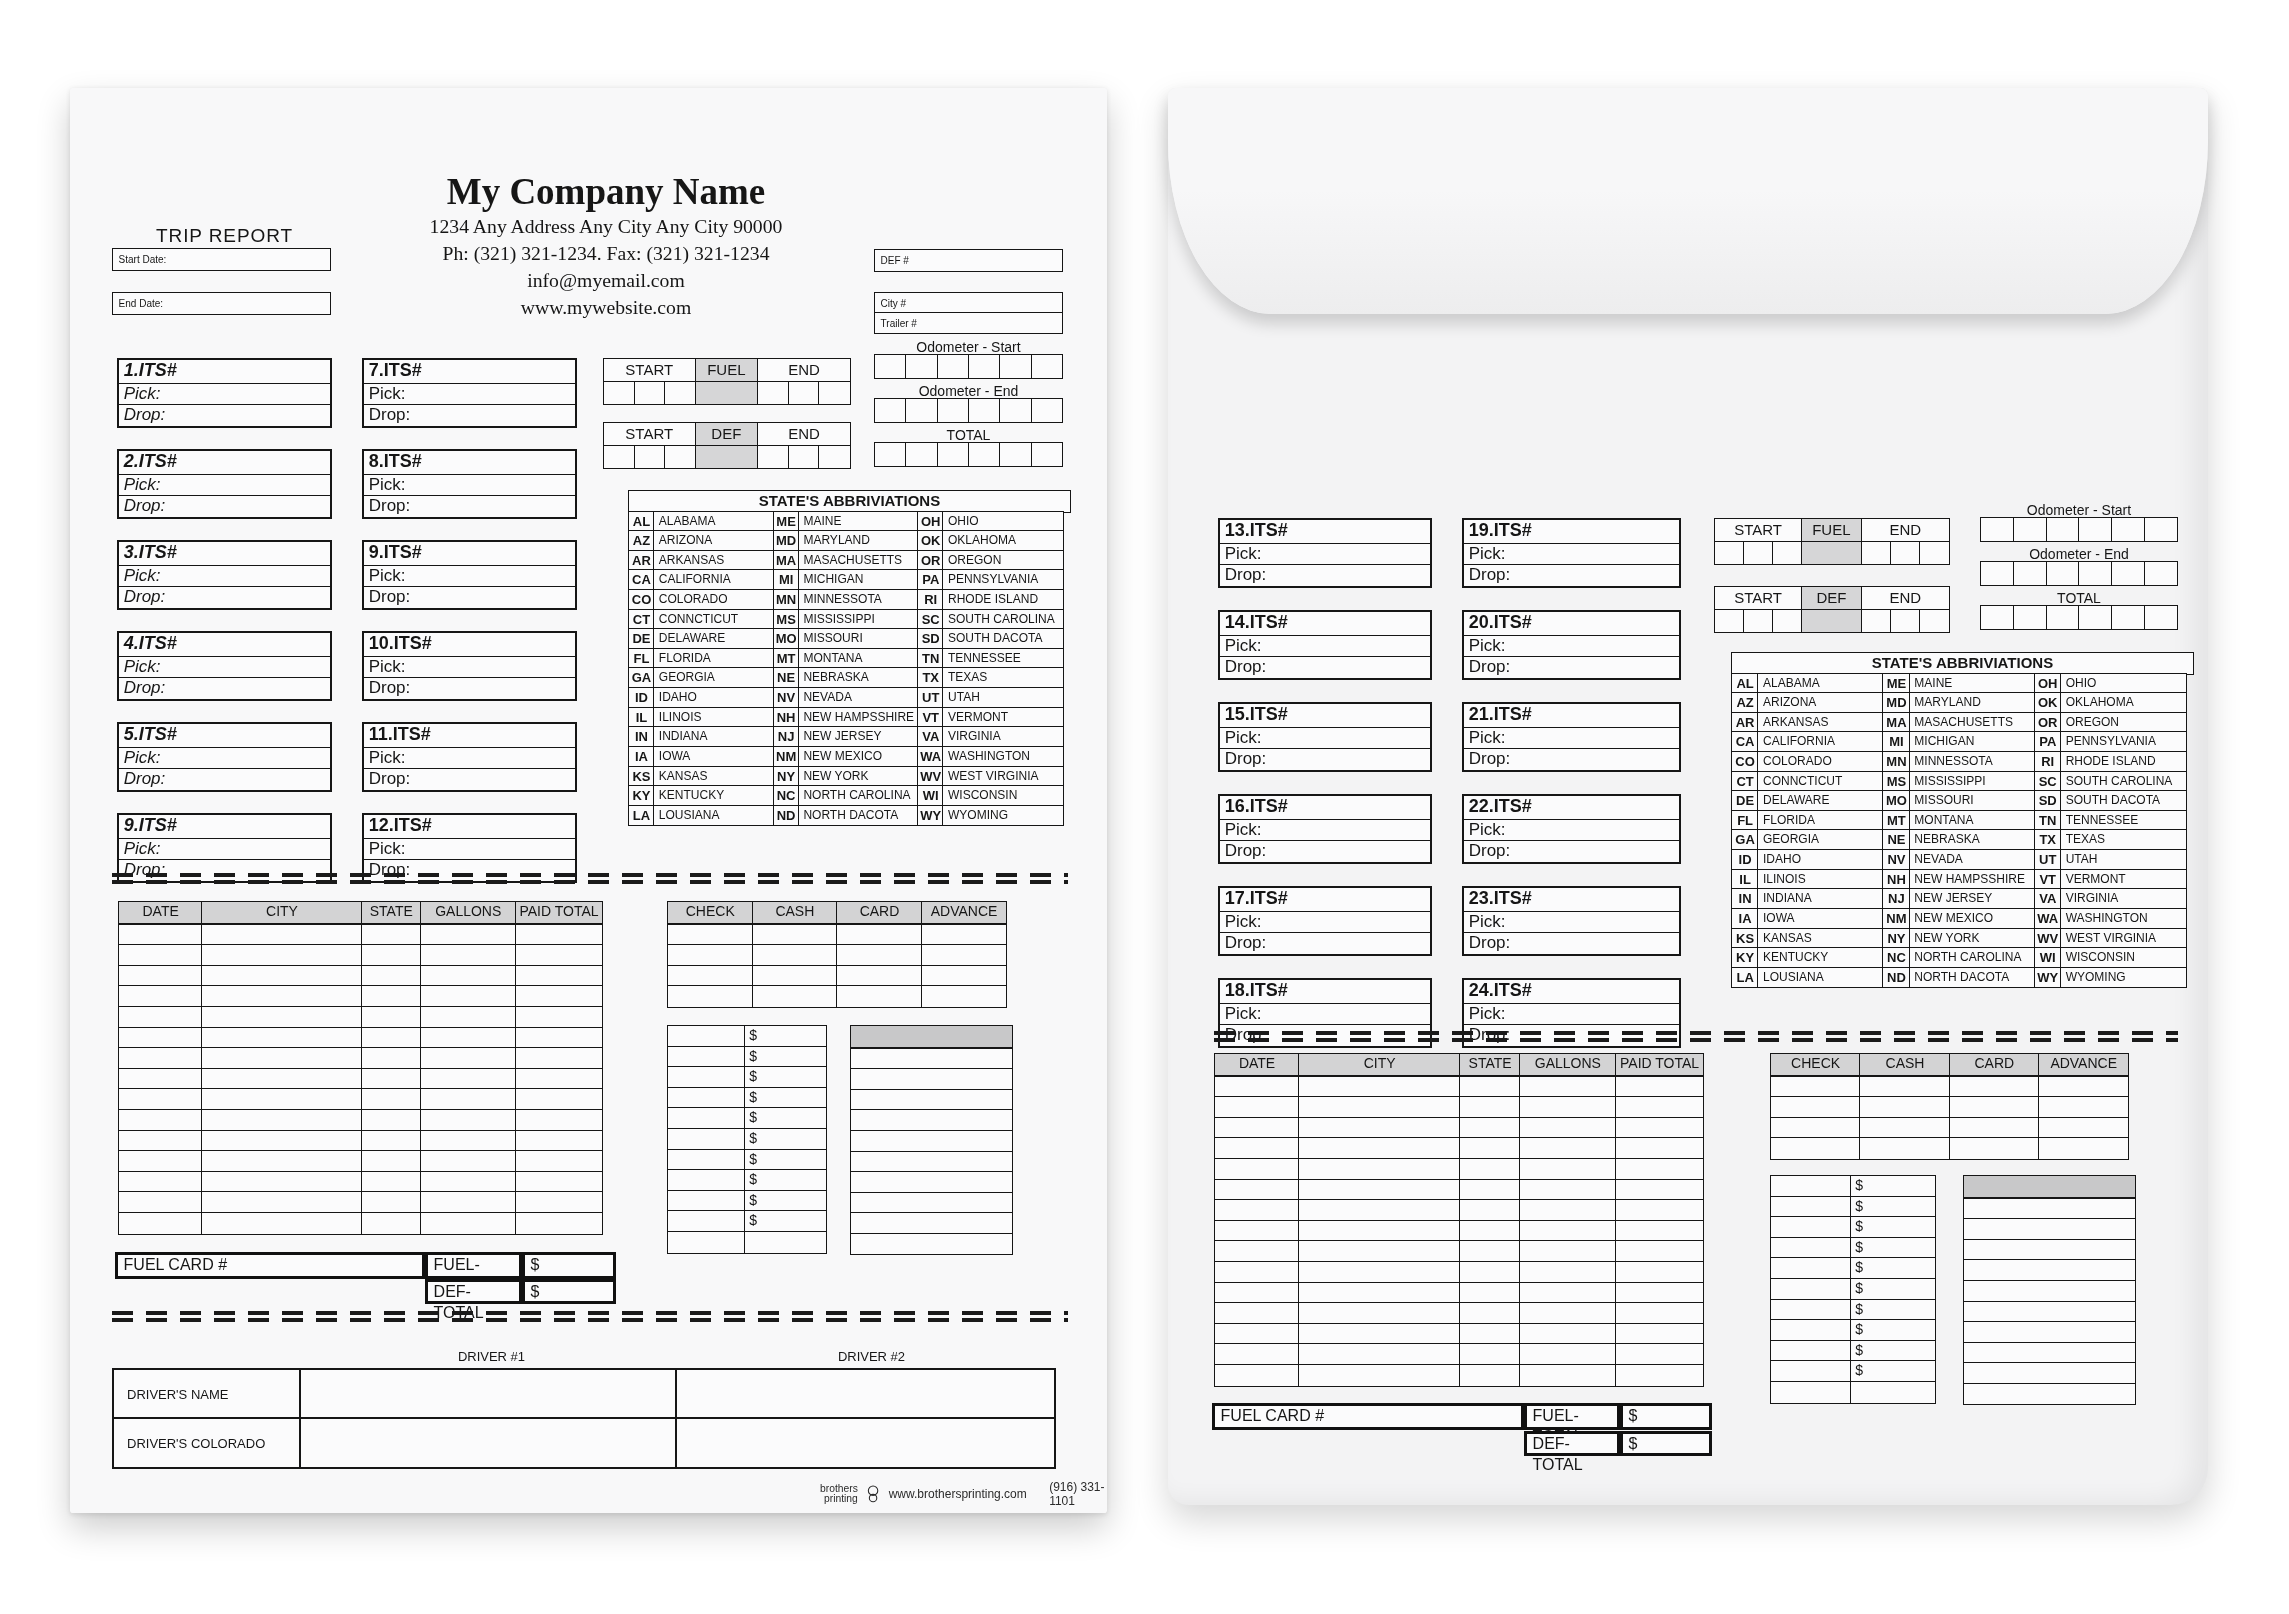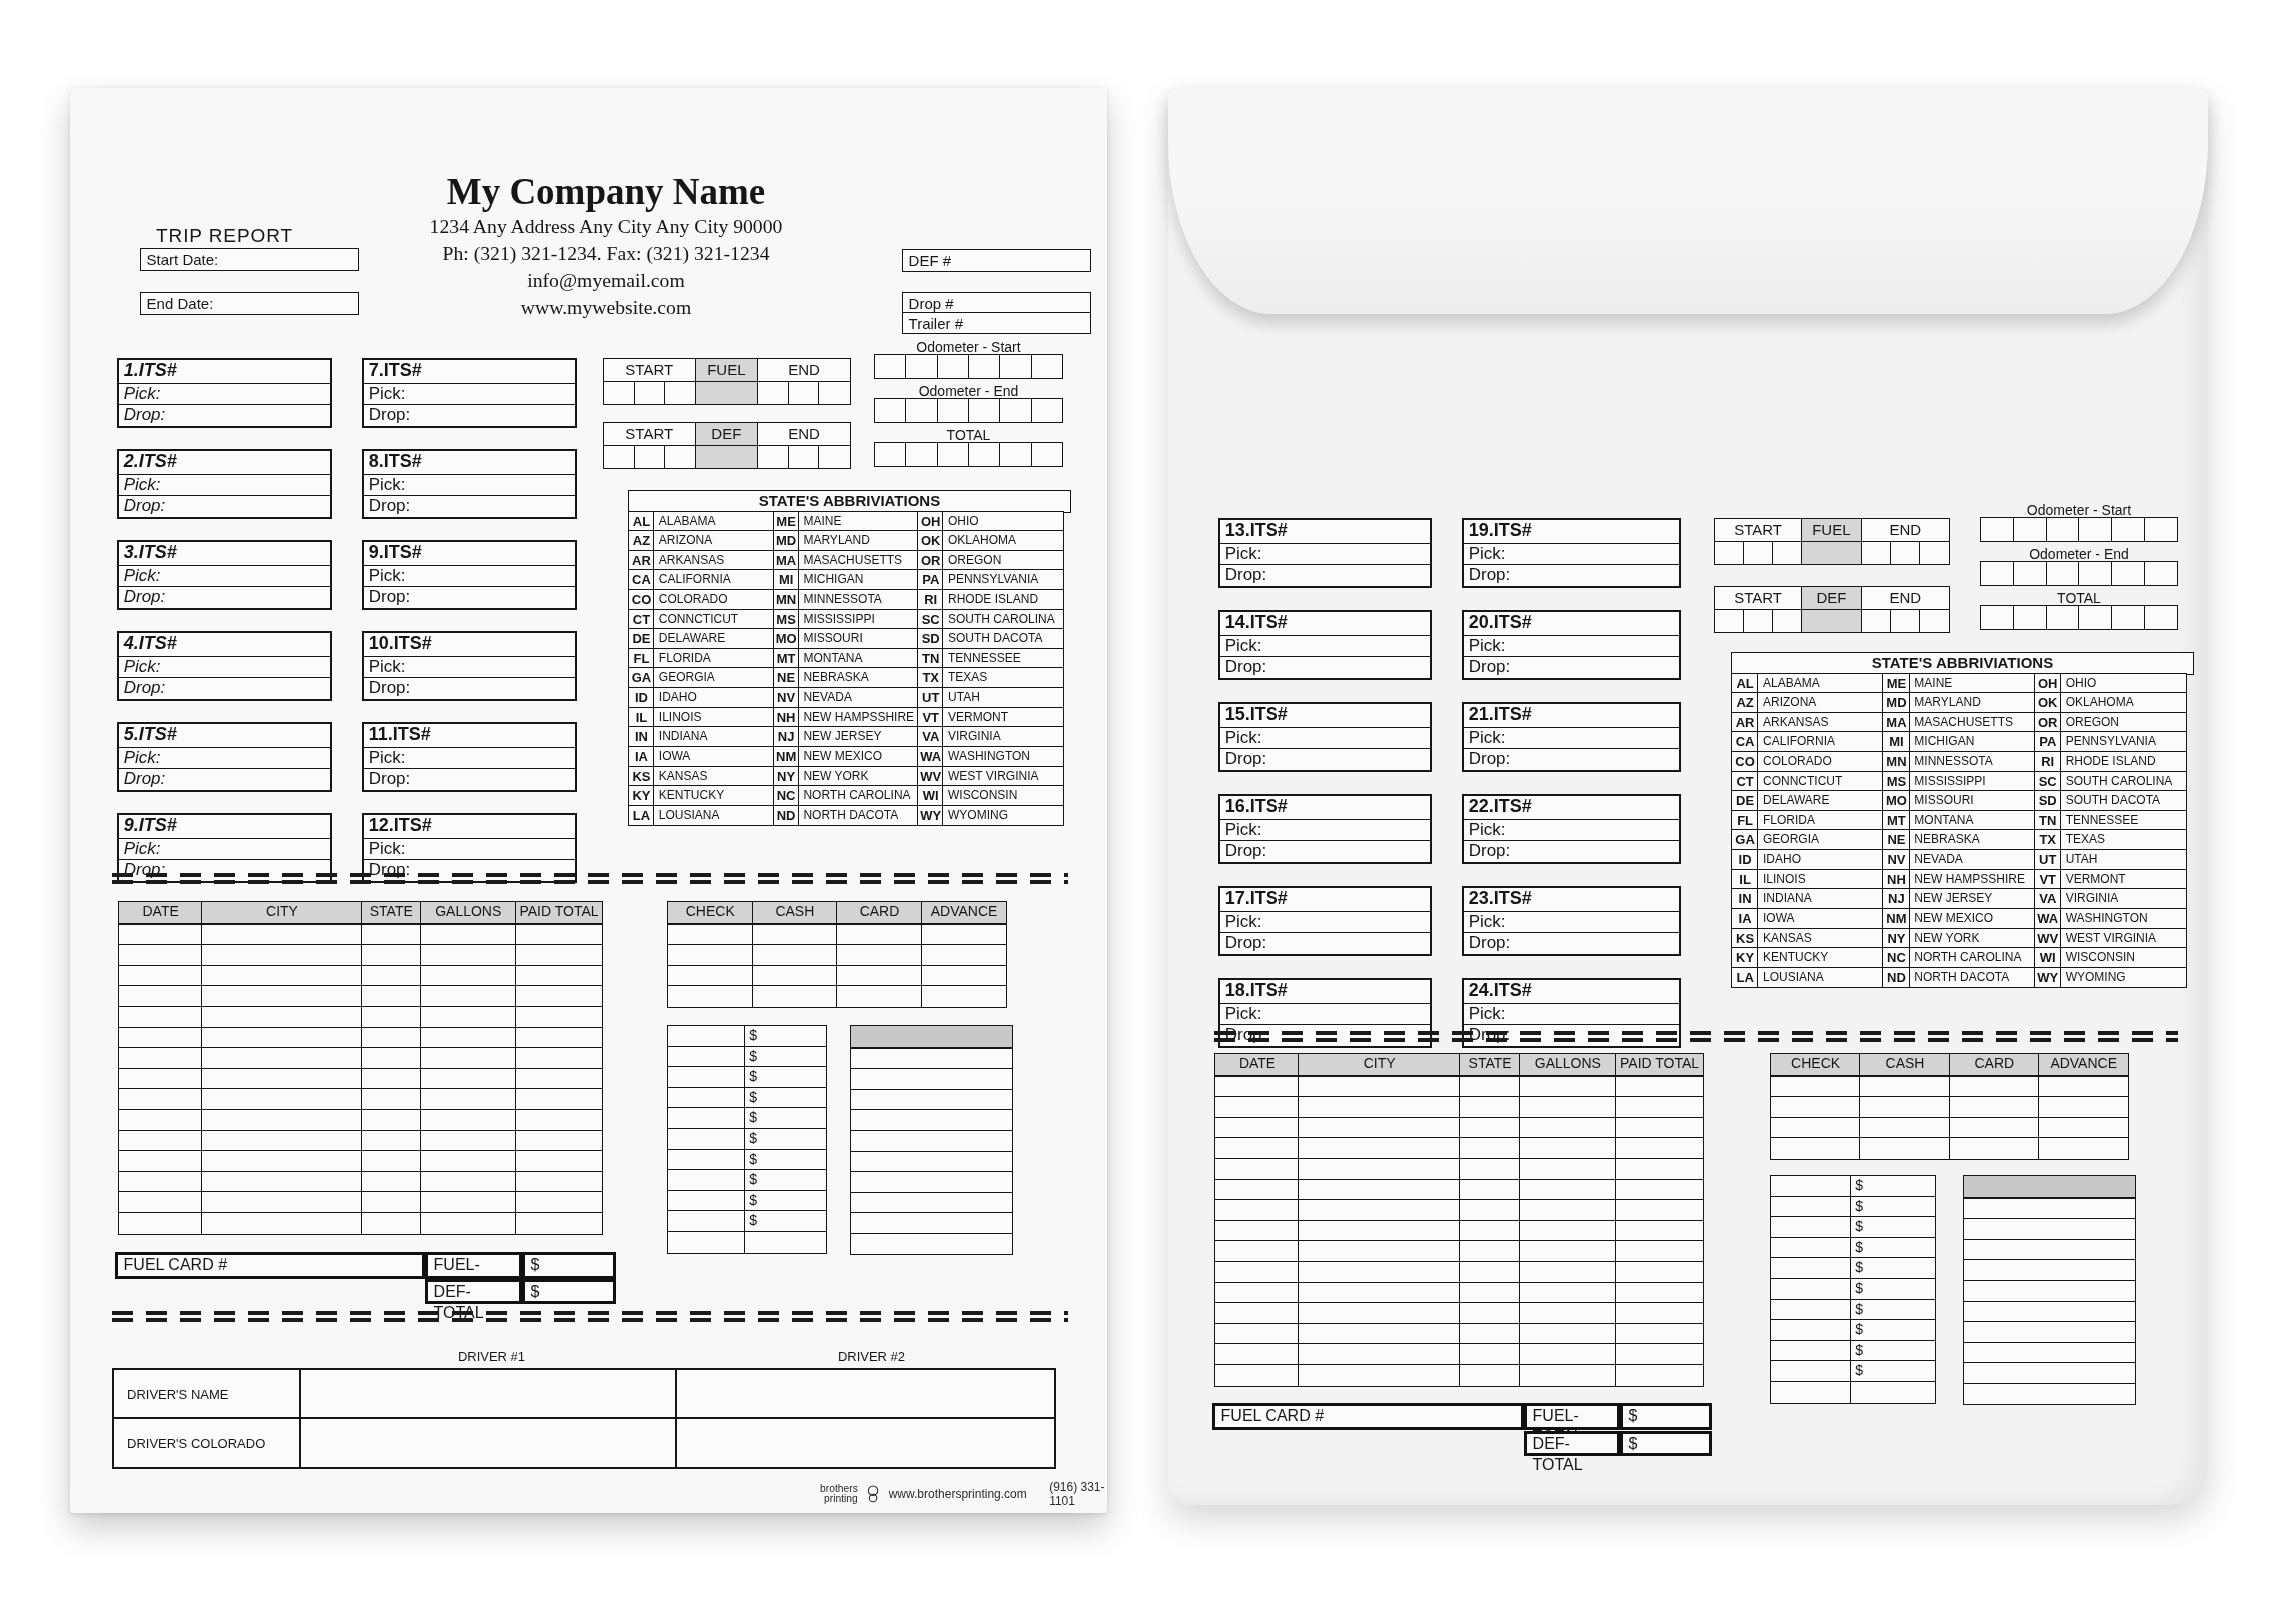--- a/index.html
+++ b/index.html
@@ -14,22 +14,22 @@
          box-shadow:0 15px 34px rgba(0,0,0,.16),inset -15px -3.7px 24px rgba(0,0,0,.06);}
   .flap{position:absolute;left:0;right:0;top:0;height:226px;
         background:linear-gradient(180deg,#f7f7f8 45%,#ededee 100%);
         border-radius:7.5px 7.5px 103px 103px / 7.5px 7.5px 173px 173px;
         box-shadow:0 9.4px 15px rgba(0,0,0,.16);}
 
   .abs{position:absolute;}
   .ctr{text-align:center;}
 
   
-  .fbox{position:absolute;border:1.9px solid #161616;background:#fbfbfc;font-size:15px;
-        line-height:19.7px;padding:0.9px 0 0 5.6px;box-sizing:border-box;margin-left:28px;}
+  .fbox{position:absolute;border:1.9px solid #161616;background:#fbfbfc;font-size:10px;
+        line-height:19.7px;padding:0.9px 0 0 5.6px;box-sizing:border-box;}
 
   
   .odlab{position:absolute;font-size:14px;text-align:center;}
   .odstrip{position:absolute;display:flex;border:1.9px solid #161616;box-sizing:border-box;height:25px;background:#fbfbfc;}
   .odstrip span{flex:1;border-left:1.9px solid #161616;}
   .odstrip span:first-child{border-left:none;}
 
   
   .sfe{position:absolute;border:1.9px solid #161616;box-sizing:border-box;background:#fbfbfc;}
   .sfe .hrow,.sfe .crow{display:flex;height:22.5px;box-sizing:border-box;}
@@ -116,21 +116,21 @@
 
     <div class="company" style="left:311px;top:82px;width:450px;">
       <div class="nm">My Company Name</div>
       <div class="ln">1234 Any Address Any City Any City 90000</div>
       <div class="ln">Ph: (321) 321-1234. Fax: (321) 321-1234</div>
       <div class="ln">info@myemail.com</div>
       <div class="ln">www.mywebsite.com</div>
     </div>
 
     <div class="fbox" style="left:804px;top:161px;width:189px;height:22.5px;">DEF #</div>
-    <div class="fbox" style="left:804px;top:204px;width:189px;height:21.5px;">Drop #</div>
+    <div class="fbox" style="left:804px;top:204px;width:189px;height:21.5px;">City #</div>
     <div class="fbox" style="left:804px;top:224px;width:189px;height:21.5px;">Trailer #</div>
 
     <div class="odlab abs" style="left:804px;top:251px;width:189px;">Odometer - Start</div>
     <div class="odstrip" style="left:804px;top:266px;width:189px;">
         <span></span>
         <span></span>
         <span></span>
         <span></span>
         <span></span>
         <span></span>

